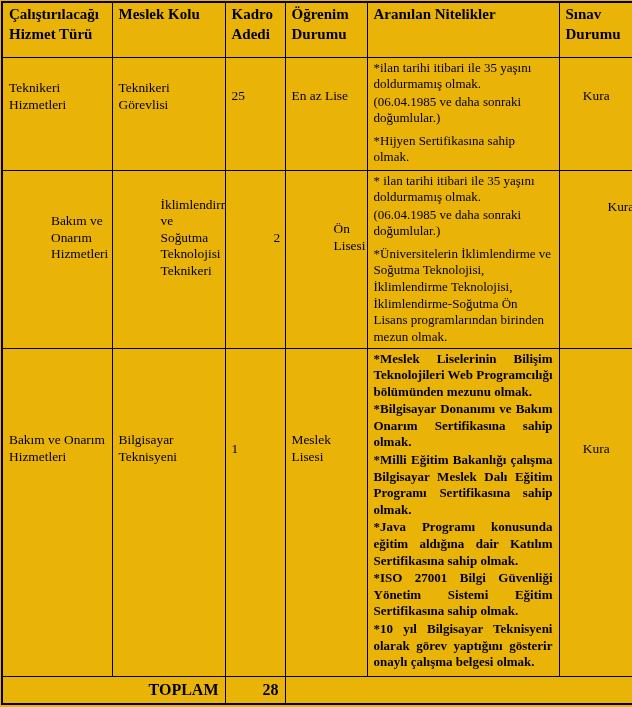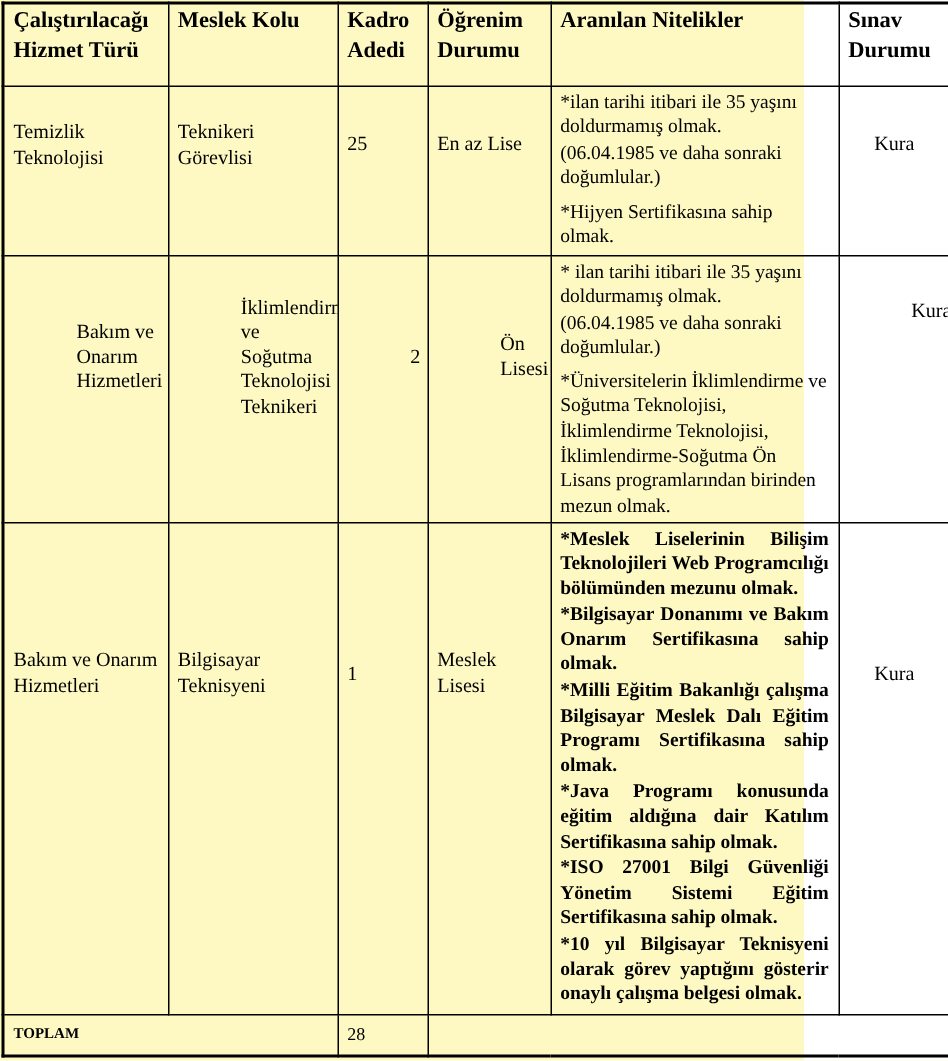--- a/index.html
+++ b/index.html
@@ -3,25 +3,25 @@
 <meta charset="utf-8">
 <style>
   html, body {
     margin: 0;
     padding: 0;
     background: #ffffff;
     color: #000000;
     font-family: "Liberation Serif", "DejaVu Serif", serif;
   }
   .page {
-    width: 536px;
+    width: 632px;
     height: 707px;
     box-sizing: border-box;
     padding: 1px;
-    background: #fef9c3;
+    background: #eab308;
   }
   table.grid {
     border-collapse: collapse;
     table-layout: fixed;
     width: 630px;
     border: 2px solid #000;
   }
   table.grid td {
     border: 1px solid #000;
     box-sizing: border-box;
@@ -79,29 +79,29 @@
   }
   td.nit.justify { text-align: justify; font-weight: bold; }
   td.nit p { margin: 0; }
   td.nit p + p { margin-top: 1px; }
   td.nit p.gap { margin-top: 6px; }
 
   
   tr.ftr { height: 28px; }
   td.toplam {
     font-weight: bold;
-    font-size: 10px;
-    text-align: left;
+    font-size: 16px;
+    text-align: right;
     padding-left: 130px;
     vertical-align: middle;
   }
   td.total-num {
-    font-weight: normal;
-    font-size: 12px;
-    text-align: left;
+    font-weight: bold;
+    font-size: 16px;
+    text-align: right;
     vertical-align: middle;
   }
   td.ftr-empty { vertical-align: middle; }
 </style>
 </head>
 <body>
 
 <div class="page">
   <table class="grid">
     <colgroup>
@@ -117,21 +117,21 @@
         <tr class="hdr-row">
       <td class="hdr">Çalıştırılacağı Hizmet Türü</td>
       <td class="hdr">Meslek Kolu</td>
       <td class="hdr">Kadro Adedi</td>
       <td class="hdr">Öğrenim Durumu</td>
       <td class="hdr">Aranılan Nitelikler</td>
       <td class="hdr">Sınav Durumu</td>
     </tr>
 
     <tr class="r1">
-      <td class="side">Temizlik Teknolojisi</td>
+      <td class="side">Teknikeri Hizmetleri</td>
       <td class="side">Teknikeri Görevlisi</td>
       <td class="side num">25</td>
       <td class="side">En az Lise</td>
       <td class="nit">
         <p class="nit-p">*ilan tarihi itibari ile 35 yaşını doldurmamış olmak.</p>
         <p class="nit-p">(06.04.1985 ve daha sonraki doğumlular.)</p>
         <p class="nit-p gap">*Hijyen Sertifikasına sahip olmak.</p>
       </td>
       <td class="side kura">Kura</td>
     </tr>

